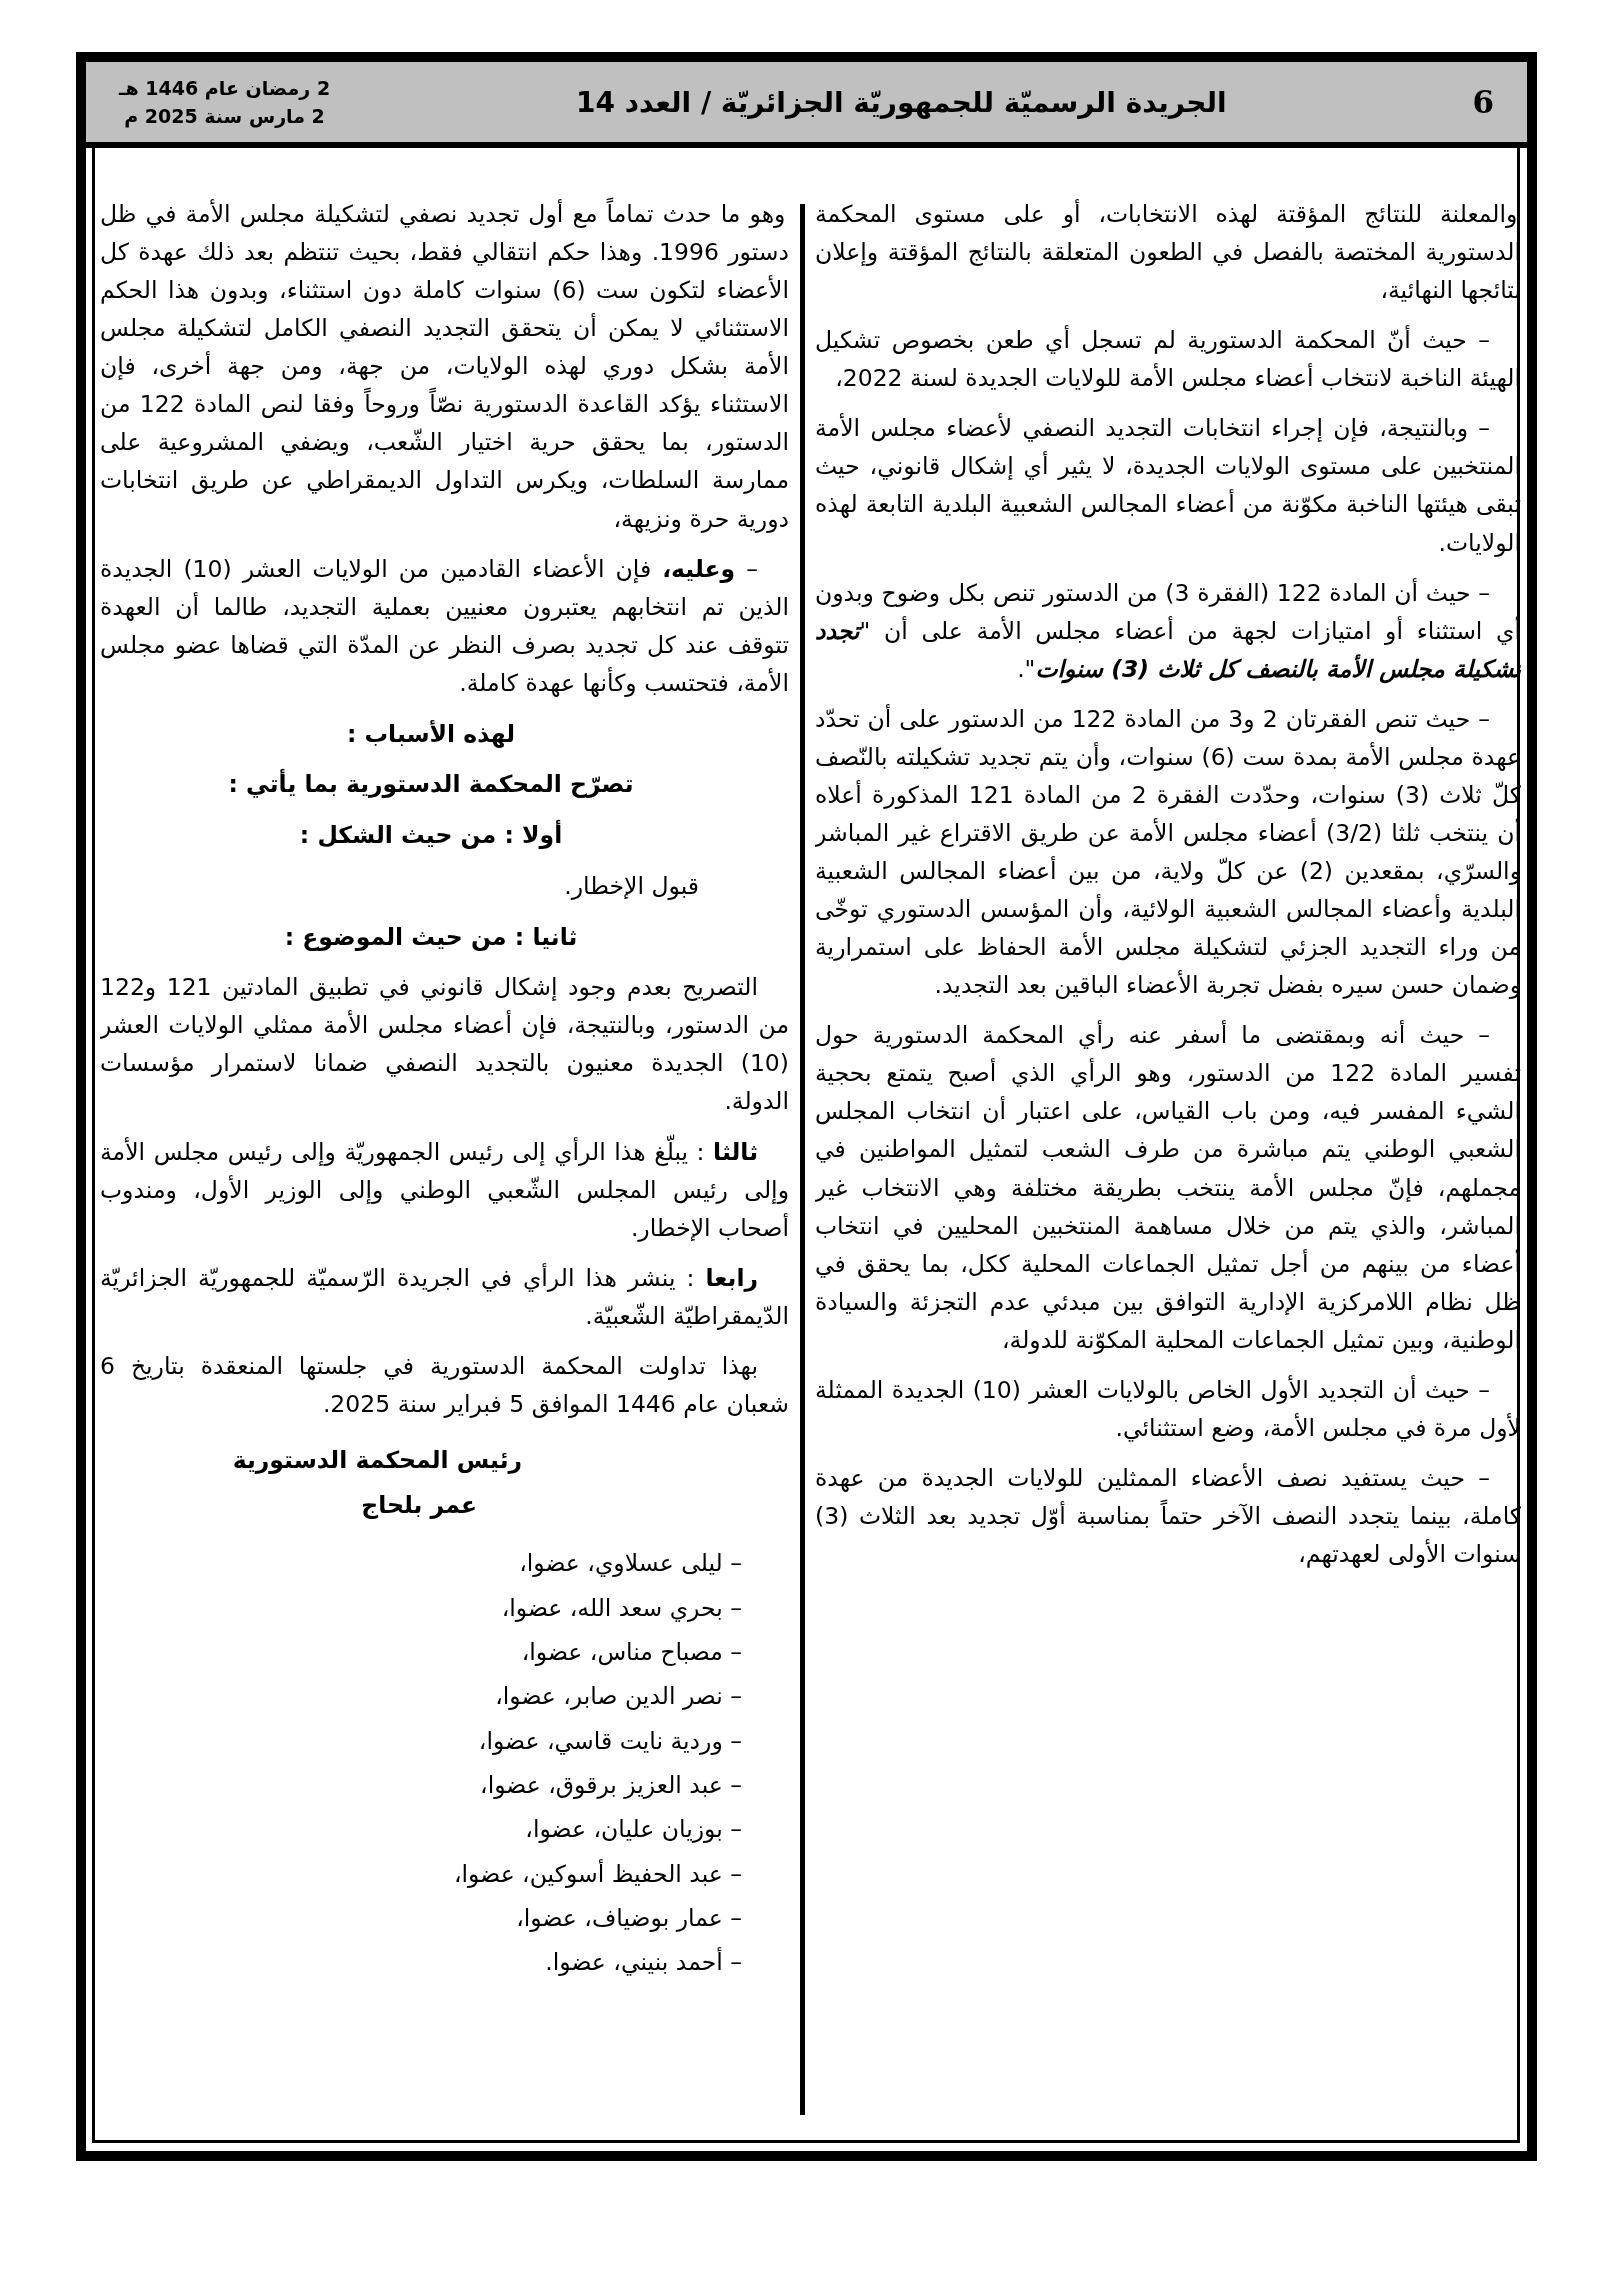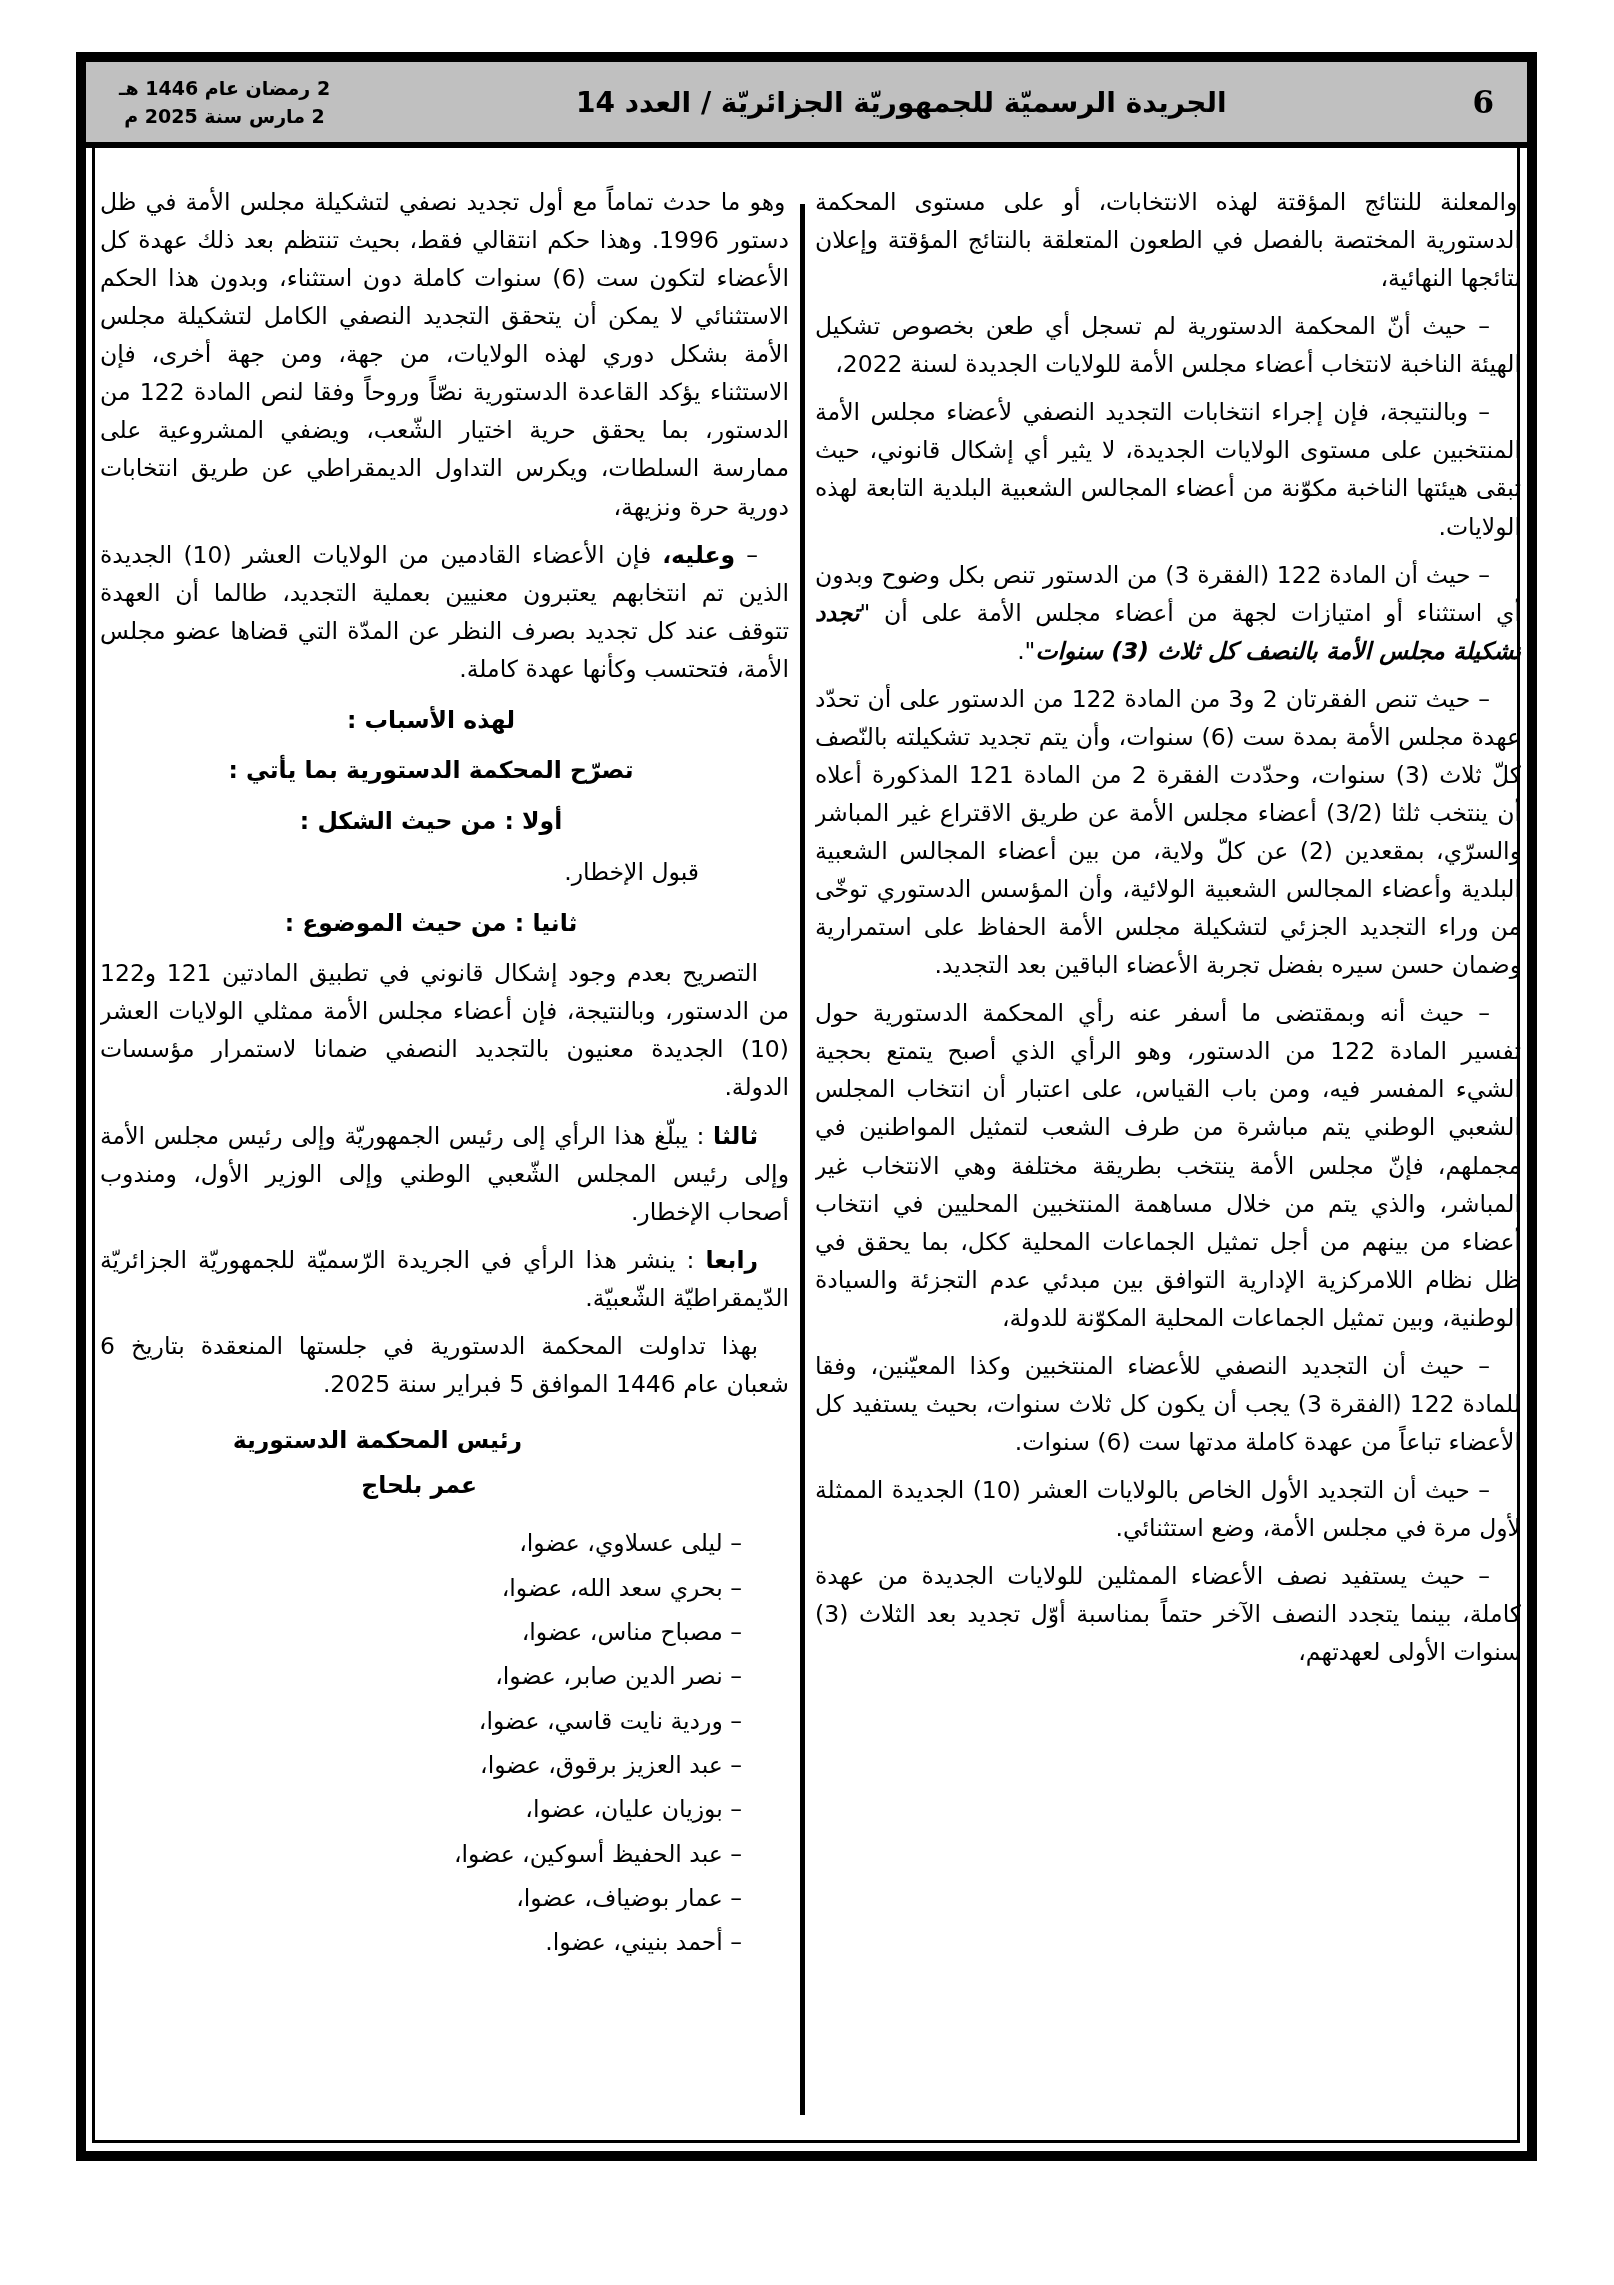--- a/index.html
+++ b/index.html
@@ -30,21 +30,21 @@
   }
   
   .col-divider {
     position:absolute; left:801px; top:204px; width:4.5px; height:1911px;
     background:#000;
   }
   .col { position:absolute; top:183px; height:1958px; overflow:hidden; }
   .col-right { left:816px;  width:706px; }
   .col-left  { left:101px;  width:689px; }
 
-  .blk { margin:0 0 10px 0; font-size:23.5px; line-height:1.62; }
+  .blk { margin:12px 0 10px 0; font-size:23.5px; line-height:1.62; }
   .para   { text-align:justify; text-indent:31px; }
   .para0  { text-align:justify; text-indent:3.6px; }
   .heading  { font-weight:bold; text-align:center; text-indent:27px; margin:12.7px 0 12.7px 0; }
   .response { text-align:right; text-indent:90px; margin:11px 0 12.7px 0; }
   .sig-title { font-weight:bold; text-align:right; padding-left:0; padding-right:267px; margin:18px 0 7.2px 0; }
   .sig-name  { font-weight:bold; padding-right:312px; margin:0 0 20px 0; }
   .member { text-align:right; padding-right:47px; margin:0 0 6.3px 0; }
   .b { font-weight:bold; }
   .i { font-style:italic; font-weight:bold; }
 </style>
@@ -67,21 +67,20 @@
   <div class="inner-frame"></div>
   <div class="col-divider"></div>
 
   <div class="col col-right" id="col-right">
       <p class="blk para0"><span>والمعلنة للنتائج المؤقتة لهذه الانتخابات، أو على مستوى المحكمة الدستورية المختصة بالفصل في الطعون المتعلقة بالنتائج المؤقتة وإعلان نتائجها النهائية،</span></p>
       <p class="blk para"><span>– حيث أنّ المحكمة الدستورية لم تسجل أي طعن بخصوص تشكيل الهيئة الناخبة لانتخاب أعضاء مجلس الأمة للولايات الجديدة لسنة 2022،</span></p>
       <p class="blk para"><span>– وبالنتيجة، فإن إجراء انتخابات التجديد النصفي لأعضاء مجلس الأمة المنتخبين على مستوى الولايات الجديدة، لا يثير أي إشكال قانوني، حيث تبقى هيئتها الناخبة مكوّنة من أعضاء المجالس الشعبية البلدية التابعة لهذه الولايات.</span></p>
       <p class="blk para"><span>– حيث أن المادة 122 (الفقرة 3) من الدستور تنص بكل وضوح وبدون أي استثناء أو امتيازات لجهة من أعضاء مجلس الأمة على أن "</span><span class="i">تجدد تشكيلة مجلس الأمة بالنصف كل ثلاث (3) سنوات</span><span>".</span></p>
       <p class="blk para"><span>– حيث تنص الفقرتان 2 و3 من المادة 122 من الدستور على أن تحدّد عهدة مجلس الأمة بمدة ست (6) سنوات، وأن يتم تجديد تشكيلته بالنّصف كلّ ثلاث (3) سنوات، وحدّدت الفقرة 2 من المادة 121 المذكورة أعلاه أن ينتخب ثلثا (3/2) أعضاء مجلس الأمة عن طريق الاقتراع غير المباشر والسرّي، بمقعدين (2) عن كلّ ولاية، من بين أعضاء المجالس الشعبية البلدية وأعضاء المجالس الشعبية الولائية، وأن المؤسس الدستوري توخّى من وراء التجديد الجزئي لتشكيلة مجلس الأمة الحفاظ على استمرارية وضمان حسن سيره بفضل تجربة الأعضاء الباقين بعد التجديد.</span></p>
       <p class="blk para"><span>– حيث أنه وبمقتضى ما أسفر عنه رأي المحكمة الدستورية حول تفسير المادة 122 من الدستور، وهو الرأي الذي أصبح يتمتع بحجية الشيء المفسر فيه، ومن باب القياس، على اعتبار أن انتخاب المجلس الشعبي الوطني يتم مباشرة من طرف الشعب لتمثيل المواطنين في مجملهم، فإنّ مجلس الأمة ينتخب بطريقة مختلفة وهي الانتخاب غير المباشر، والذي يتم من خلال مساهمة المنتخبين المحليين في انتخاب أعضاء من بينهم من أجل تمثيل الجماعات المحلية ككل، بما يحقق في ظل نظام اللامركزية الإدارية التوافق بين مبدئي عدم التجزئة والسيادة الوطنية، وبين تمثيل الجماعات المحلية المكوّنة للدولة،</span></p>
-      <p class="blk para"><span>– حيث أن التجديد النصفي للأعضاء المنتخبين وكذا المعيّنين، وفقا للمادة 122 (الفقرة 3) يجب أن يكون كل ثلاث سنوات، بحيث يستفيد كل الأعضاء تباعاً من عهدة كاملة مدتها ست (6) سنوات.</span></p>
       <p class="blk para"><span>– حيث أن التجديد الأول الخاص بالولايات العشر (10) الجديدة الممثلة لأول مرة في مجلس الأمة، وضع استثنائي.</span></p>
       <p class="blk para"><span>– حيث يستفيد نصف الأعضاء الممثلين للولايات الجديدة من عهدة كاملة، بينما يتجدد النصف الآخر حتماً بمناسبة أوّل تجديد بعد الثلاث (3) سنوات الأولى لعهدتهم،</span></p>
     </div>
   <div class="col col-left" id="col-left">
       <p class="blk para0"><span>وهو ما حدث تماماً مع أول تجديد نصفي لتشكيلة مجلس الأمة في ظل دستور 1996. وهذا حكم انتقالي فقط، بحيث تنتظم بعد ذلك عهدة كل الأعضاء لتكون ست (6) سنوات كاملة دون استثناء، وبدون هذا الحكم الاستثنائي لا يمكن أن يتحقق التجديد النصفي الكامل لتشكيلة مجلس الأمة بشكل دوري لهذه الولايات، من جهة، ومن جهة أخرى، فإن الاستثناء يؤكد القاعدة الدستورية نصّاً وروحاً وفقا لنص المادة 122 من الدستور، بما يحقق حرية اختيار الشّعب، ويضفي المشروعية على ممارسة السلطات، ويكرس التداول الديمقراطي عن طريق انتخابات دورية حرة ونزيهة،</span></p>
       <p class="blk para"><span>– </span><span class="b">وعليه،</span><span> فإن الأعضاء القادمين من الولايات العشر (10) الجديدة الذين تم انتخابهم يعتبرون معنيين بعملية التجديد، طالما أن العهدة تتوقف عند كل تجديد بصرف النظر عن المدّة التي قضاها عضو مجلس الأمة، فتحتسب وكأنها عهدة كاملة.</span></p>
       <p class="blk heading"><span>لهذه الأسباب :</span></p>
       <p class="blk heading"><span>تصرّح المحكمة الدستورية بما يأتي :</span></p>
       <p class="blk heading"><span>أولا : من حيث الشكل :</span></p>
       <p class="blk response"><span>قبول الإخطار.</span></p>

